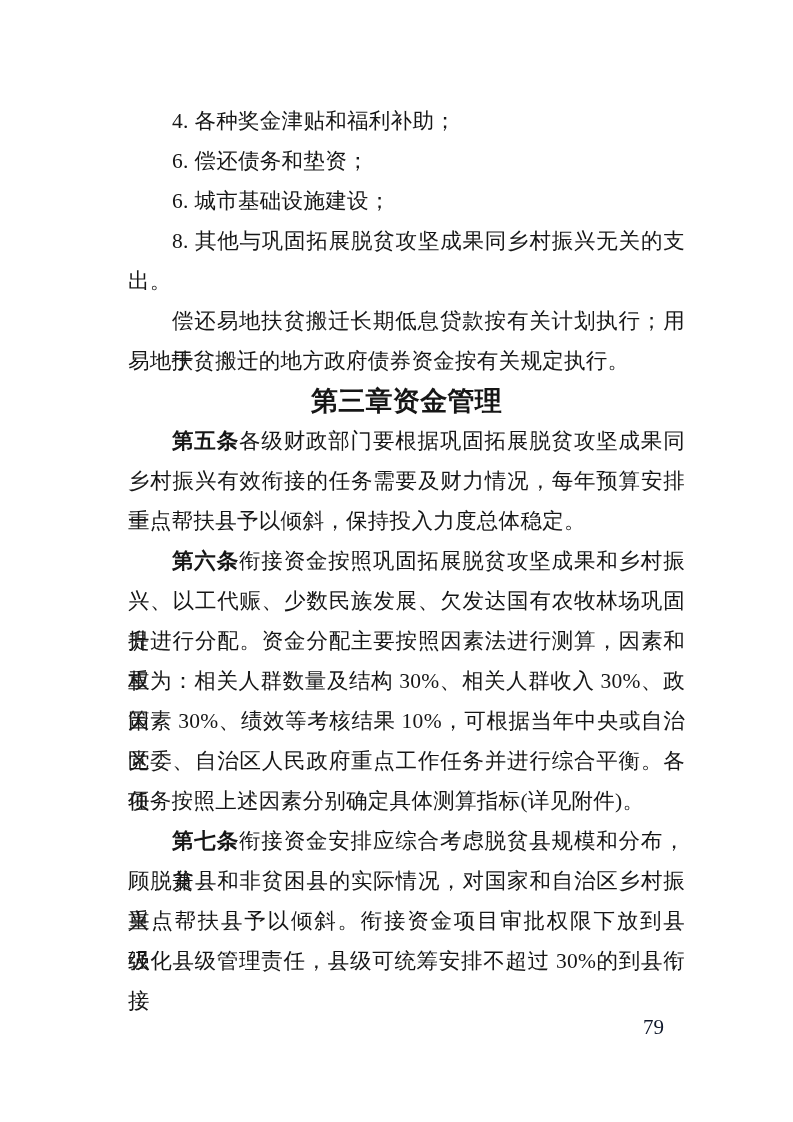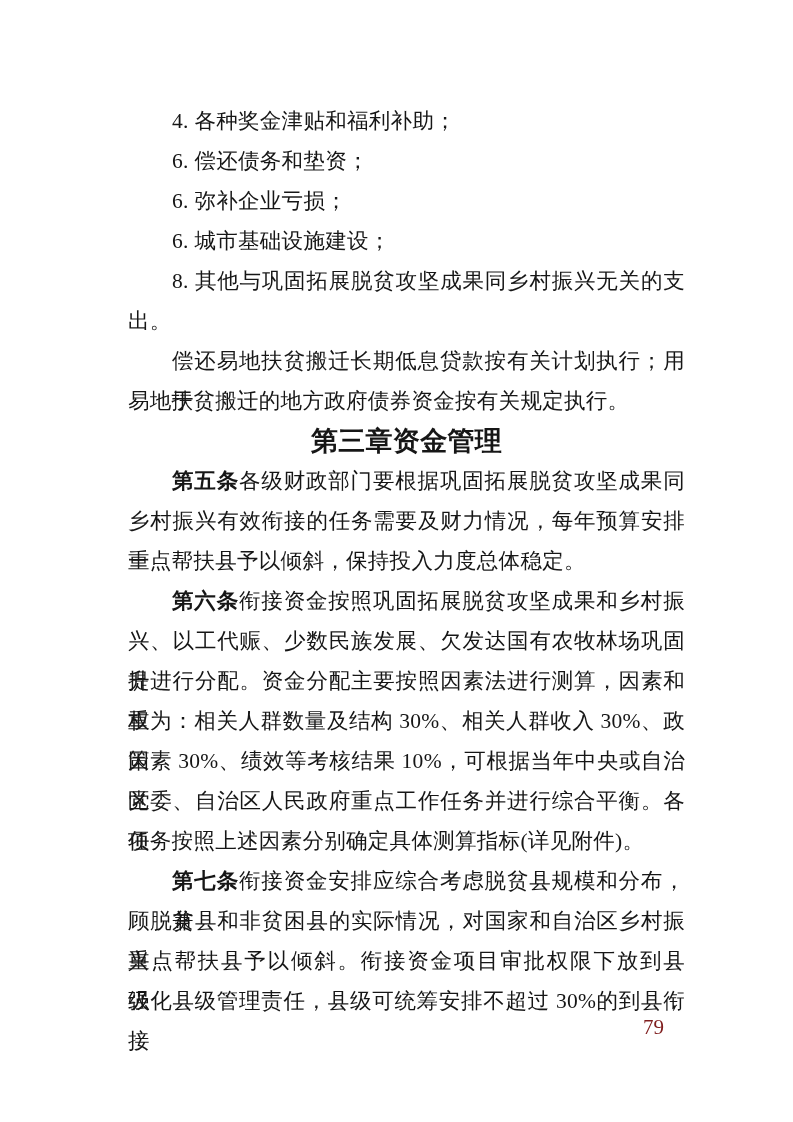--- a/index.html
+++ b/index.html
@@ -52,31 +52,30 @@
   .kw {
     font-weight: 700;
   }
   .page-number {
     position: absolute;
     left: 643px;
     top: 1013px;
     font-size: 21px;
     line-height: 28px;
     font-family: "Liberation Serif", "DejaVu Serif", serif;
-    color: #7f1d1d;
+    color: #0f172a;
   }
 </style>
 </head>
 <body>
 
 <div class="page">
   <div class="text-block" id="text-block">
       <div class="line indent">4. 各种奖金津贴和福利补助；</div>
       <div class="line indent">6. 偿还债务和垫资；</div>
-      <div class="line indent">6. 弥补企业亏损；</div>
       <div class="line indent">6. 城市基础设施建设；</div>
       <div class="line justify indent">8. 其他与巩固拓展脱贫攻坚成果同乡村振兴无关的支</div>
       <div class="line">出。</div>
       <div class="line justify indent">偿还易地扶贫搬迁长期低息贷款按有关计划执行；用于</div>
       <div class="line">易地扶贫搬迁的地方政府债券资金按有关规定执行。</div>
       <div class="line heading">第三章资金管理</div>
       <div class="line justify indent"><span class="kw">第五条</span><span>各级财政部门要根据巩固拓展脱贫攻坚成果同</span></div>
       <div class="line justify">乡村振兴有效衔接的任务需要及财力情况，每年预算安排一</div>
       <div class="line">重点帮扶县予以倾斜，保持投入力度总体稳定。</div>
       <div class="line justify indent"><span class="kw">第六条</span><span>衔接资金按照巩固拓展脱贫攻坚成果和乡村振</span></div>

